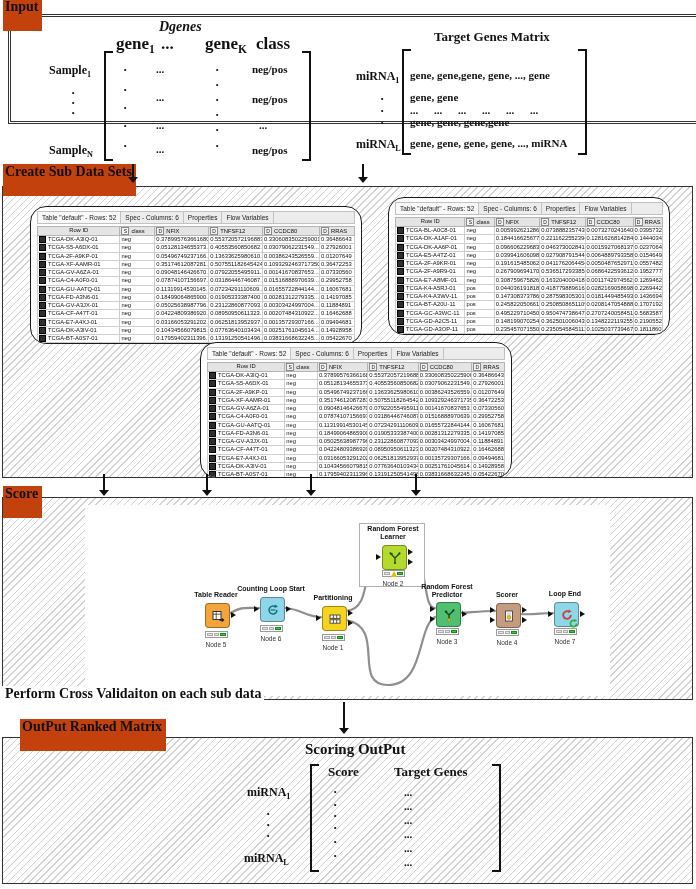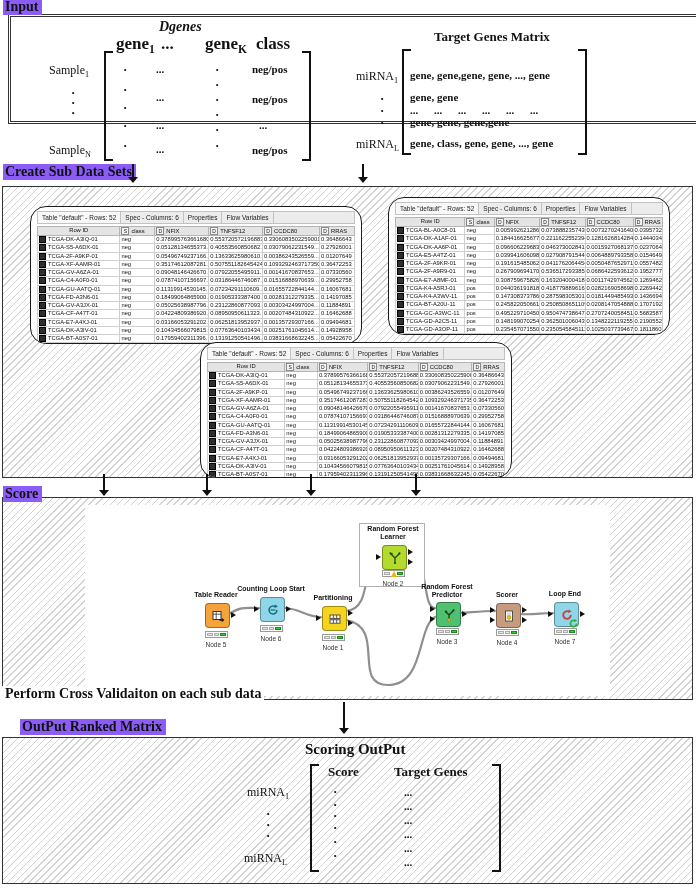--- a/index.html
+++ b/index.html
@@ -1,35 +1,35 @@
 <!DOCTYPE html>
 <html><head>
 <meta charset="utf-8">
 <style>
   html,body{margin:0;padding:0;background:#fff;}
   .page{position:relative;width:696px;height:889px;background:#fff;overflow:hidden;
         font-family:"Liberation Serif",serif;color:#111;}
   
-  .slab{position:absolute;font:bold 14px "Liberation Serif",serif;background:#8b5cf6;padding:0 4px 0 2px;z-index:6;}
+  .slab{position:absolute;font:bold 14px "Liberation Serif",serif;background:#c2410c;padding:0 4px 16px 2px;z-index:6;}
   
   .panel{position:absolute;box-sizing:border-box;}
   .input-panel{left:8px;top:14px;width:691px;height:110px;border:3px double #333;background:#fff;}
   .hatch{background-color:#fff;background-image:repeating-linear-gradient(135deg,#d2d2d2 0,#d2d2d2 1px,rgba(0,0,0,0) 1px,rgba(0,0,0,0) 5px);}
   .create-panel{left:2px;top:186px;width:691px;height:292px;border:1.5px solid #333;}
   .score-panel{left:2px;top:497px;width:691px;height:203px;border:1.5px solid #333;}
   .output-panel{left:2px;top:737px;width:691px;height:147px;border:1.5px solid #333;}
   
   .arr{position:absolute;width:2px;background:#111;z-index:7;}
   .arr::after{content:"";position:absolute;left:-4px;bottom:-5px;border:5px solid transparent;border-top:6px solid #111;border-bottom:0;}
   
   .mx{position:absolute;font-family:"Liberation Serif",serif;white-space:nowrap;z-index:3;}
   .mxt{font-weight:bold;font-size:13px;}
   .mxi{font-style:italic;font-weight:bold;font-size:14px;}
   .mxh{font-weight:bold;font-size:17px;}
-  .mxl{font-weight:normal;font-size:12px;}
+  .mxl{font-weight:bold;font-size:12px;}
   .mxv{font-weight:bold;font-size:11px;}
   .mxd{font-weight:bold;font-size:13px;line-height:4px;}
   sub{font-size:68%;}
   .brk{position:absolute;width:9px;box-sizing:border-box;z-index:2;}
   .brk.l{border-left:2.5px solid #111;border-top:2.5px solid #111;border-bottom:2.5px solid #111;}
   .brk.r{border-right:2.5px solid #111;border-top:2.5px solid #111;border-bottom:2.5px solid #111;}
   .wide{word-spacing:13px;}
   .chip{background:#fff;padding:0 3px;}
   
   .twin{position:absolute;background:#fff;border:1.4px solid #1a1a1a;border-radius:16px;
@@ -115,21 +115,21 @@
     <div class="brk r" style="left:567px;top:32px;height:106px"></div>
     <span class="mx mxl" style="left:345px;top:52px"><span>miRNA</span><sub>1</sub></span>
     <span class="mx mxd" style="left:369px;top:80px">·</span>
     <span class="mx mxd" style="left:369px;top:92px">·</span>
     <span class="mx mxd" style="left:369px;top:104px">·</span>
     <span class="mx mxl" style="left:345px;top:120px"><span>miRNA</span><sub>L</sub></span>
     <span class="mx mxv" style="left:399px;top:52px">gene, gene,gene, gene, ..., gene</span>
     <span class="mx mxv" style="left:399px;top:74px">gene, gene</span>
     <span class="mx mxv wide" style="left:399px;top:87px">... ... ... ... ... ...</span>
     <span class="mx mxv" style="left:399px;top:99px">gene, gene, gene,gene</span>
-    <span class="mx mxv" style="left:399px;top:120px">gene, class, gene, gene, ..., gene</span>
+    <span class="mx mxv" style="left:399px;top:120px">gene, gene, gene, gene, ..., miRNA</span>
   </div>
 
   <div class="arr" style="left:132px;top:164px;height:14px"></div>
   <div class="arr" style="left:362px;top:164px;height:14px"></div>
 
   <div class="slab" style="left:3px;top:164px">Create Sub Data Sets</div>
   <div class="panel hatch create-panel"></div>
 
   <div class="twin" style="left:30px;top:206px;width:332px;height:138px">
     <div class="tbar">

